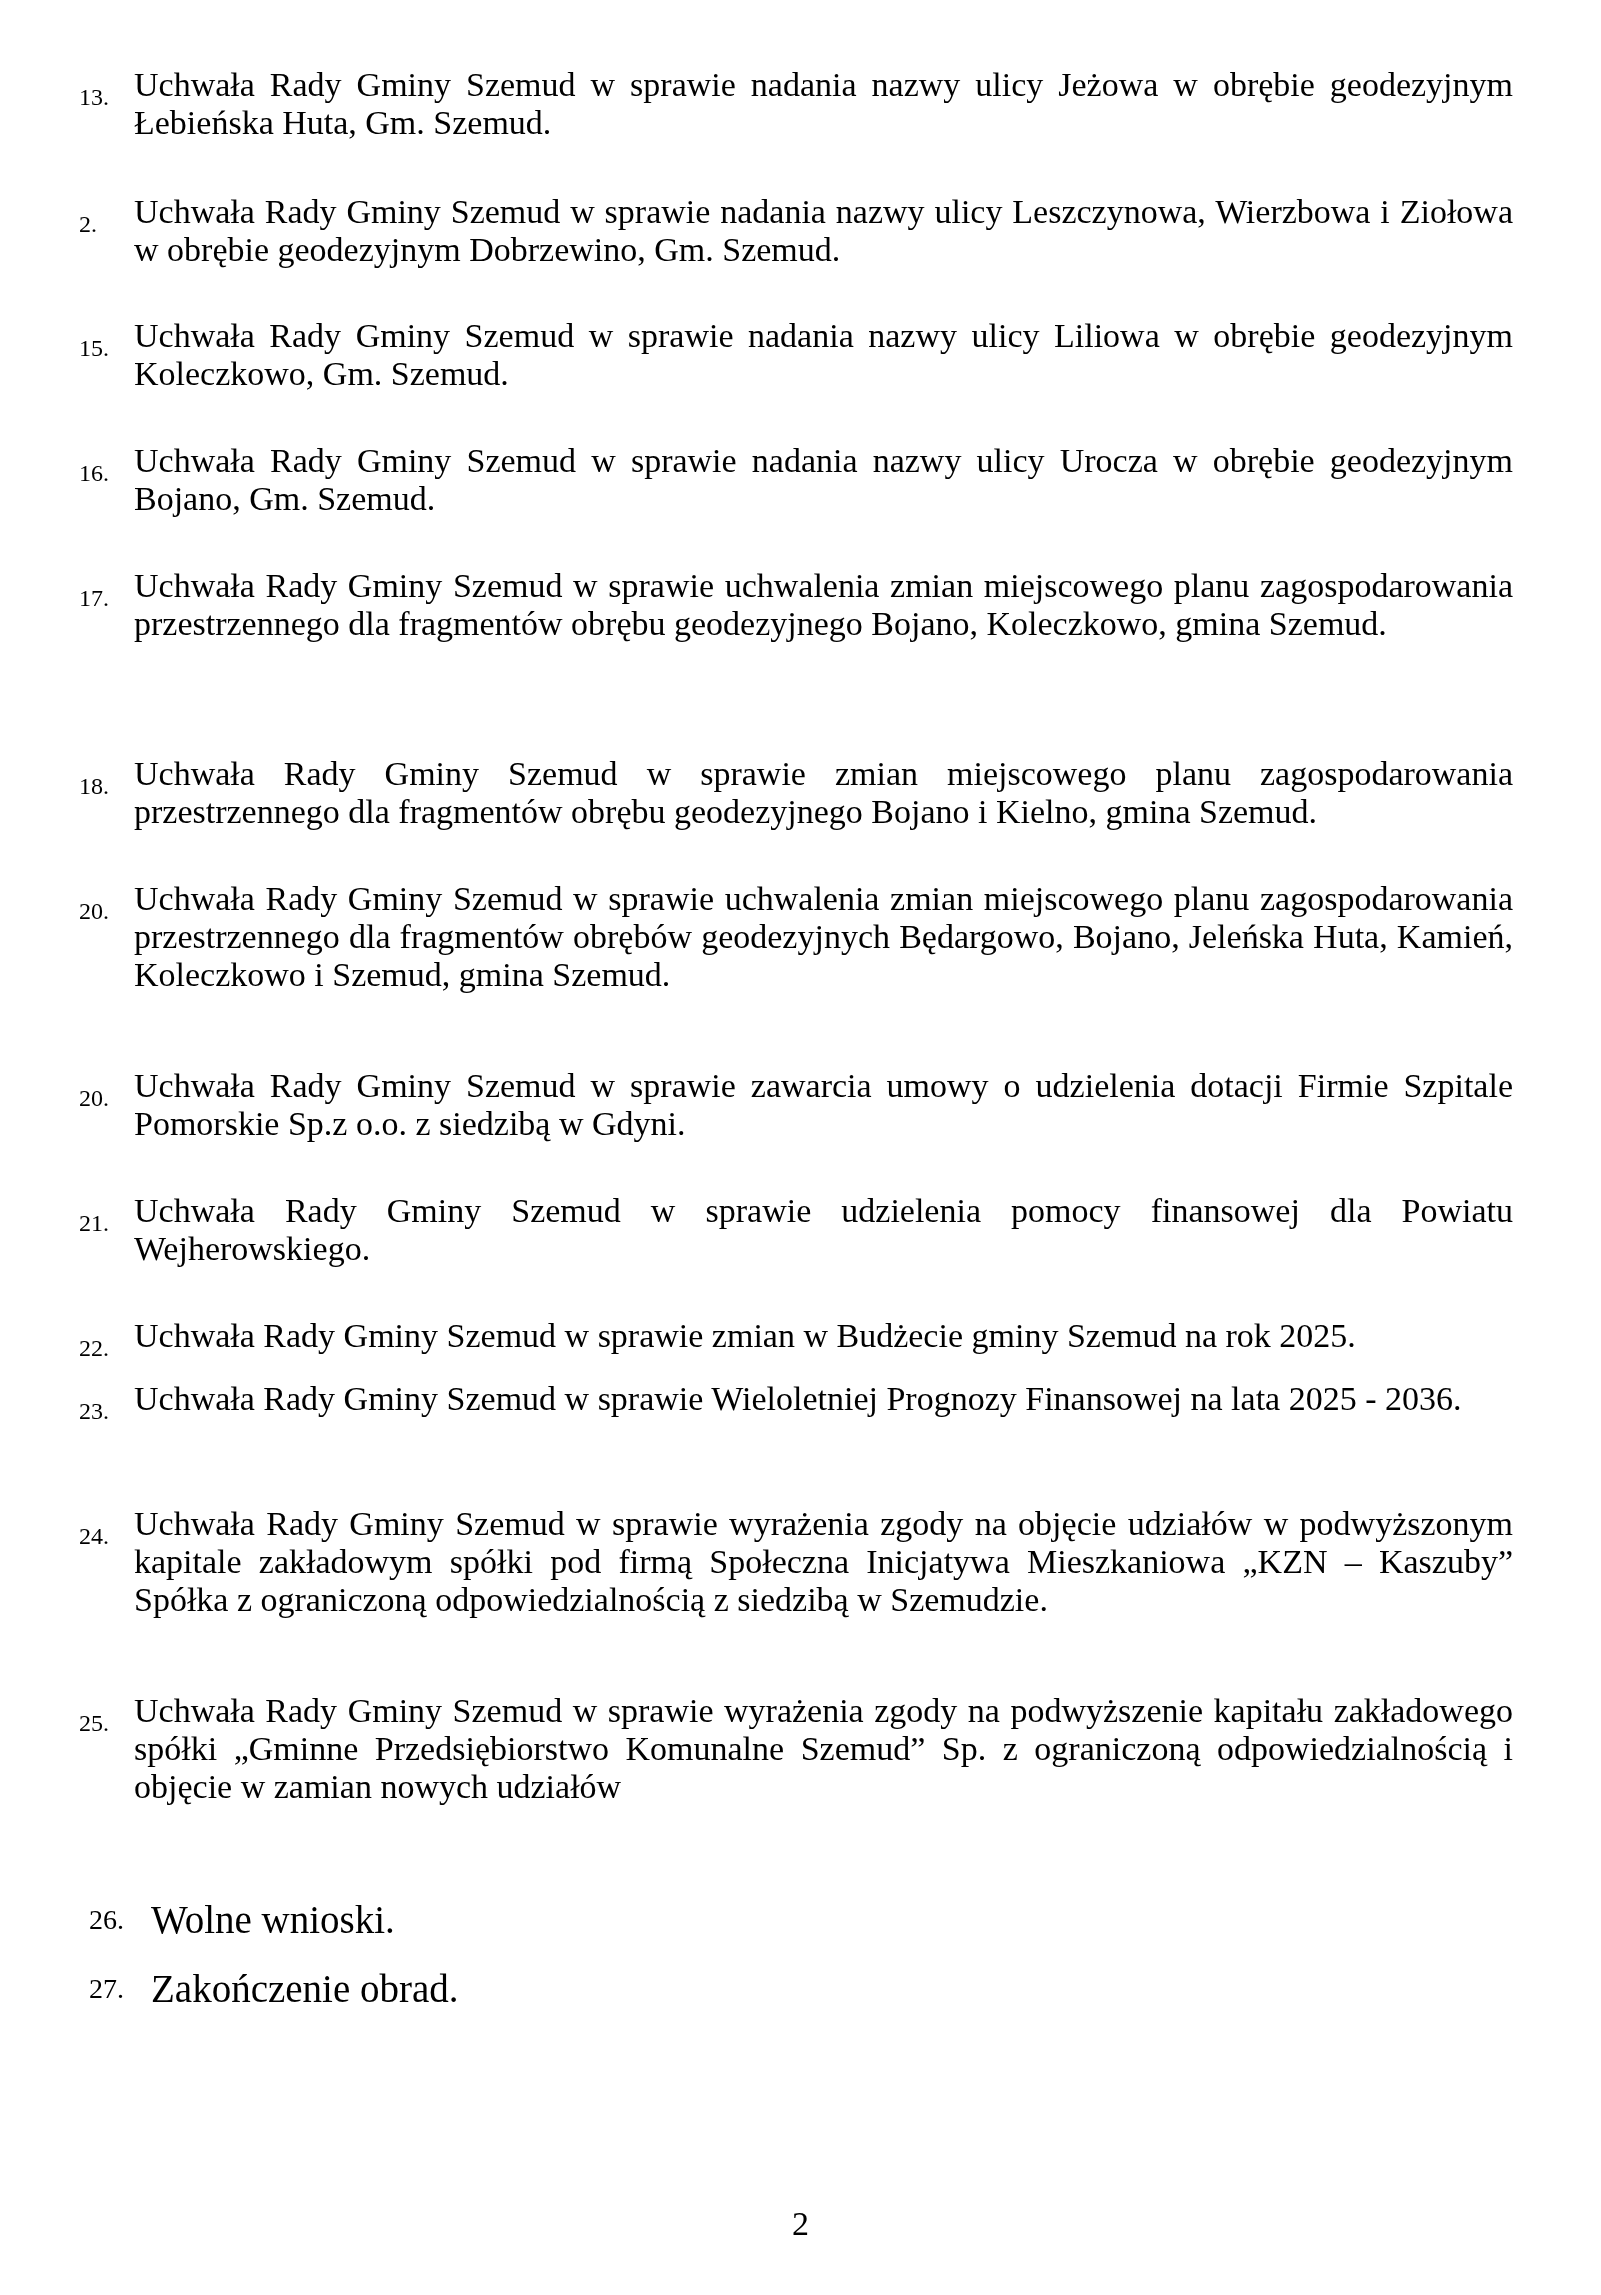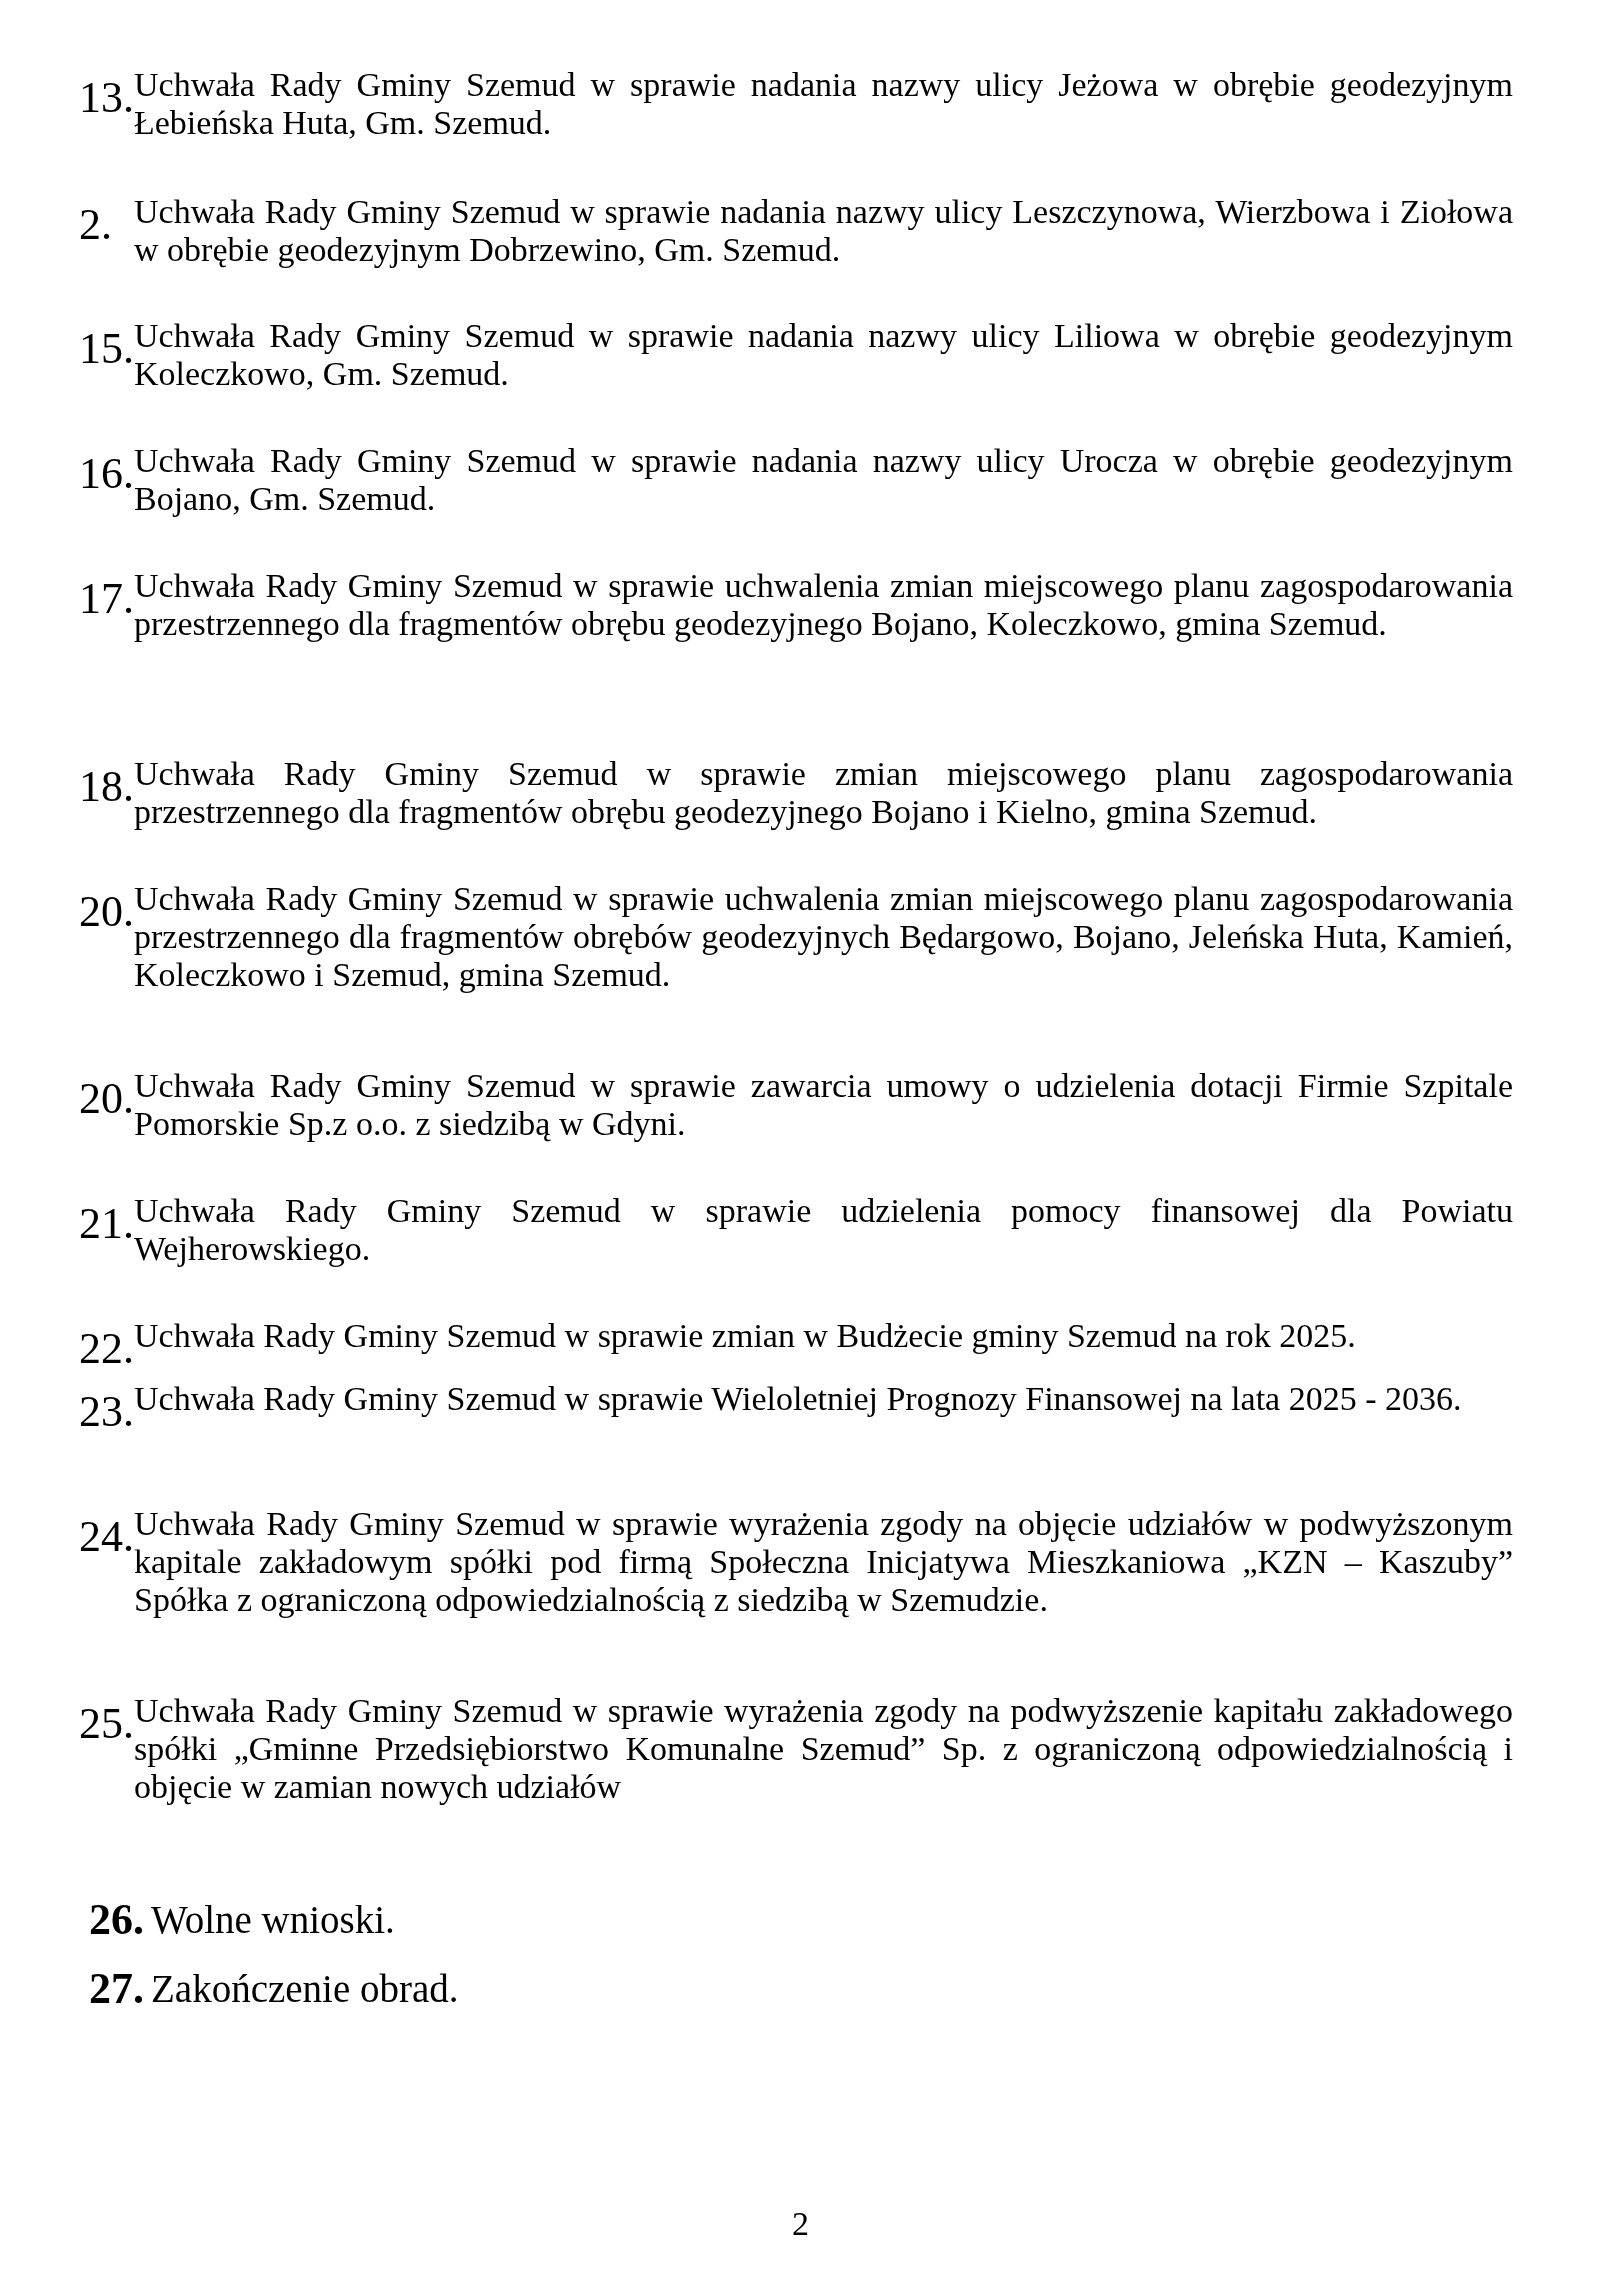--- a/index.html
+++ b/index.html
@@ -3,24 +3,24 @@
 <meta charset="utf-8">
 <style>
   html, body { margin:0; padding:0; background:#ffffff; }
   body { width:1601px; height:2295px; position:relative; overflow:hidden;
          font-family:"Liberation Serif", "DejaVu Serif", serif; color:#000; }
   .page { position:absolute; left:0; top:0; width:1601px; height:2295px; background:#fff; }
   .agenda { position:absolute; left:0; top:0; width:1601px; margin:0; padding:0; list-style:none; }
   .cont { position:absolute; left:134px; width:1379px; top:0px;
           font-size:34px; line-height:63px; text-align:justify; text-align-last:left; }
   .item { position:absolute; left:0; width:1601px; }
-  .item .num { position:absolute; left:79px; width:52px; font-size:44px; line-height:63px; white-space:nowrap; }
+  .item .num { position:absolute; left:79px; width:52px; font-size:24px; line-height:63px; white-space:nowrap; }
   .item .text { position:absolute; left:134px; width:1379px; font-size:34px; line-height:38px;
                 text-align:justify; text-align-last:left; }
-  .item.big .num { left:89px; font-size:44px; line-height:68px;font-weight:bold; }
+  .item.big .num { left:89px; font-size:28px; line-height:68px; }
   .item.big .text { left:151px; font-size:39px; line-height:68px; }
   .page-number { position:absolute; left:0; width:1601px; top:2202px; text-align:center;
                  font-size:34px; line-height:44px; }
 </style>
 </head>
 <body>
 
 <div class="page">
 
 

